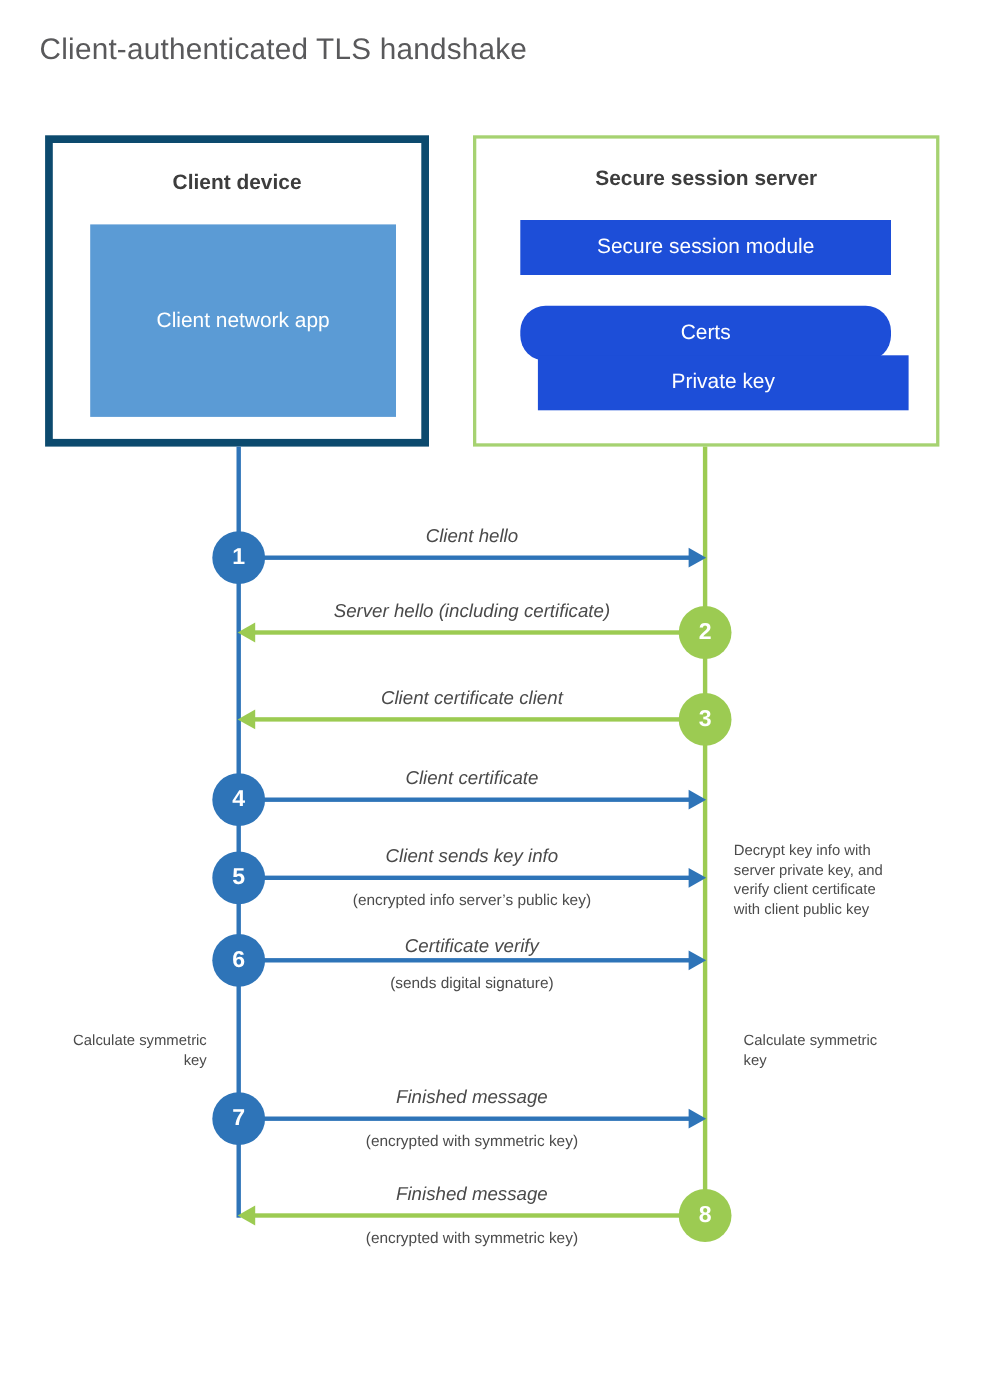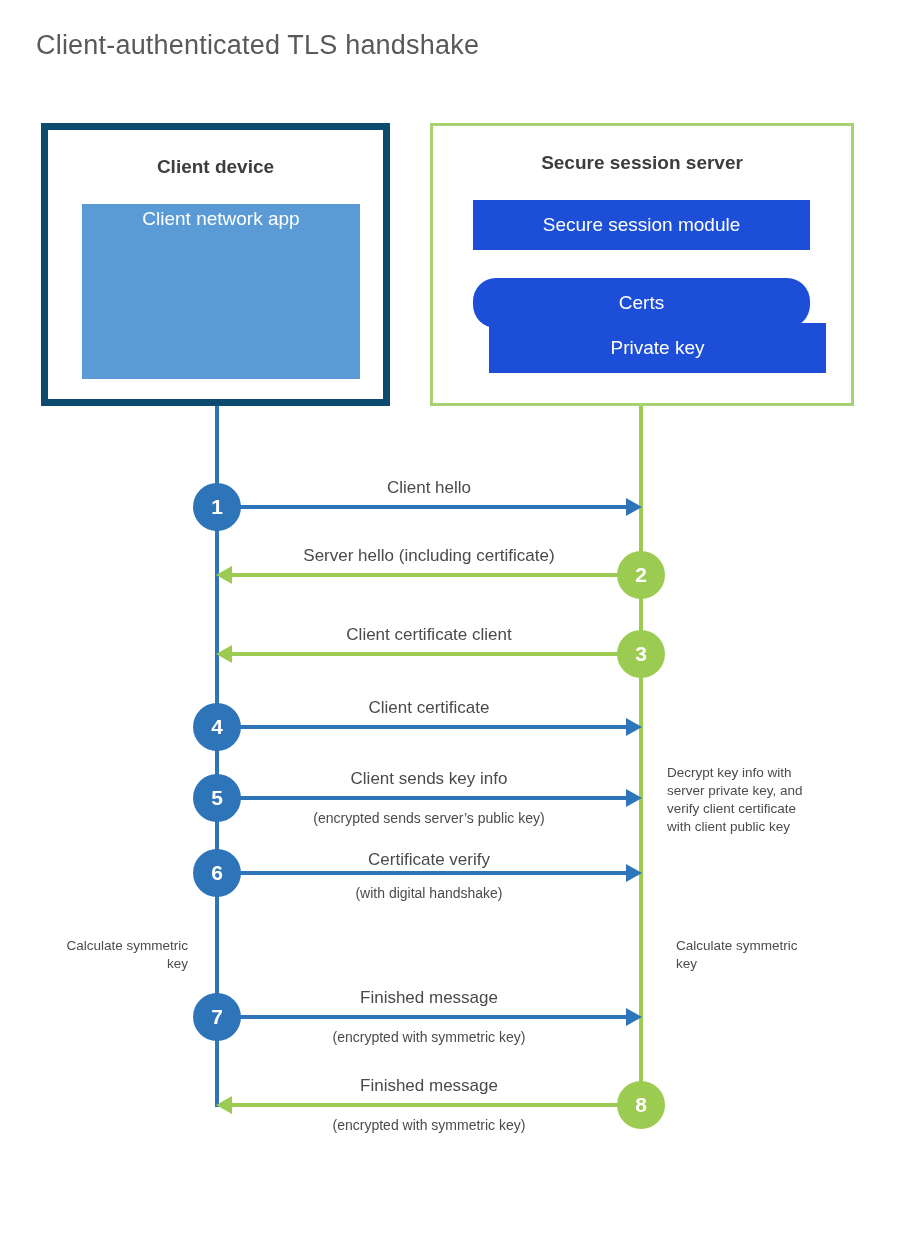--- a/index.html
+++ b/index.html
@@ -15,21 +15,21 @@
   .actor-box { position:absolute; top:123px; height:283px; background:#fff; box-sizing:border-box; }
   .actor-box.client { left:41px; width:349px; border:7px solid #0c4a6e; }
   .actor-box.server { left:430px; width:424px; border:3px solid #a6d271; }
   .actor-title {
     position:absolute; left:0; top:26px; width:100%; text-align:center;
     font-size:19px; font-weight:bold; color:#3d3d3d;
   }
   .client-app {
     position:absolute; left:34px; top:74px; width:278px; height:175px;
     background:#5b9bd5; color:#ffffff; font-size:19px; line-height:29px;
-    display:flex; justify-content:center; text-align:center;
+    display:flex; align-items:center; justify-content:center; text-align:center;
   }
   .client-app span { display:block; width:160px; }
   .server-bar {
     position:absolute; left:40px; width:337px; height:50px; background:#1d4ed8;
     color:#ffffff; font-size:19px; display:flex; align-items:center; justify-content:center;
   }
   .bar-1 { top:74px; } .bar-2 { top:152px;border-radius:23px; } .bar-3 { top:197px;margin-left:16px; }
   
   .lifeline { position:absolute; width:4px; }
   .lifeline.blue  { left:215px; top:406px; height:701px; background:#2e74b8; }
@@ -53,21 +53,21 @@
   .circle {
     position:absolute; width:48px; height:48px; border-radius:50%;
     color:#ffffff; font-size:21px; font-weight:bold; line-height:48px; text-align:center;
     z-index:3;
   }
   .circle.blue  { left:193px; background:#2e74b8; }
   .circle.green { left:617px; background:#9ccb52; }
   
   .msg-label {
     position:absolute; left:217px; width:424px; text-align:center;
-    font-size:17px; line-height:24px; color:#4a4a4a;
+    font-size:17px; line-height:24px; color:#4a4a4a;font-style:italic;
   }
   .msg-sub {
     position:absolute; left:217px; width:424px; text-align:center;
     font-size:14px; line-height:18px; color:#4b4b4b;
   }
   
   .side-note { position:absolute; font-size:13.5px; line-height:18px; color:#4b4b4b; }
   .note-calc-left  { left:66px;  top:937px; width:122px; text-align:right; }
   .note-calc-right { left:676px; top:937px; width:122px; text-align:left; }
   .note-decrypt    { left:667px; top:764px; width:152px; text-align:left; }
@@ -131,31 +131,31 @@
       </div>
     <div class="circle blue" style="top:703px">4</div>
   </div>
 
   <div>
     <div class="msg-label" style="top:767px">Client sends key info</div>
     <div class="arrow blue" style="top:796px">
         <div class="shaft"></div>
         <div class="head-right"></div>
       </div>
-    <div class="msg-sub" style="top:809px">(encrypted sends server’s public key)</div>
+    <div class="msg-sub" style="top:809px">(encrypted info server’s public key)</div>
     <div class="circle blue" style="top:774px">5</div>
   </div>
 
   <div>
     <div class="msg-label" style="top:848px">Certificate verify</div>
     <div class="arrow blue" style="top:871px">
         <div class="shaft"></div>
         <div class="head-right"></div>
       </div>
-    <div class="msg-sub" style="top:884px">(with digital handshake)</div>
+    <div class="msg-sub" style="top:884px">(sends digital signature)</div>
     <div class="circle blue" style="top:849px">6</div>
   </div>
 
   <div>
     <div class="msg-label" style="top:986px">Finished message</div>
     <div class="arrow blue" style="top:1015px">
         <div class="shaft"></div>
         <div class="head-right"></div>
       </div>
     <div class="msg-sub" style="top:1028px">(encrypted with symmetric key)</div>

